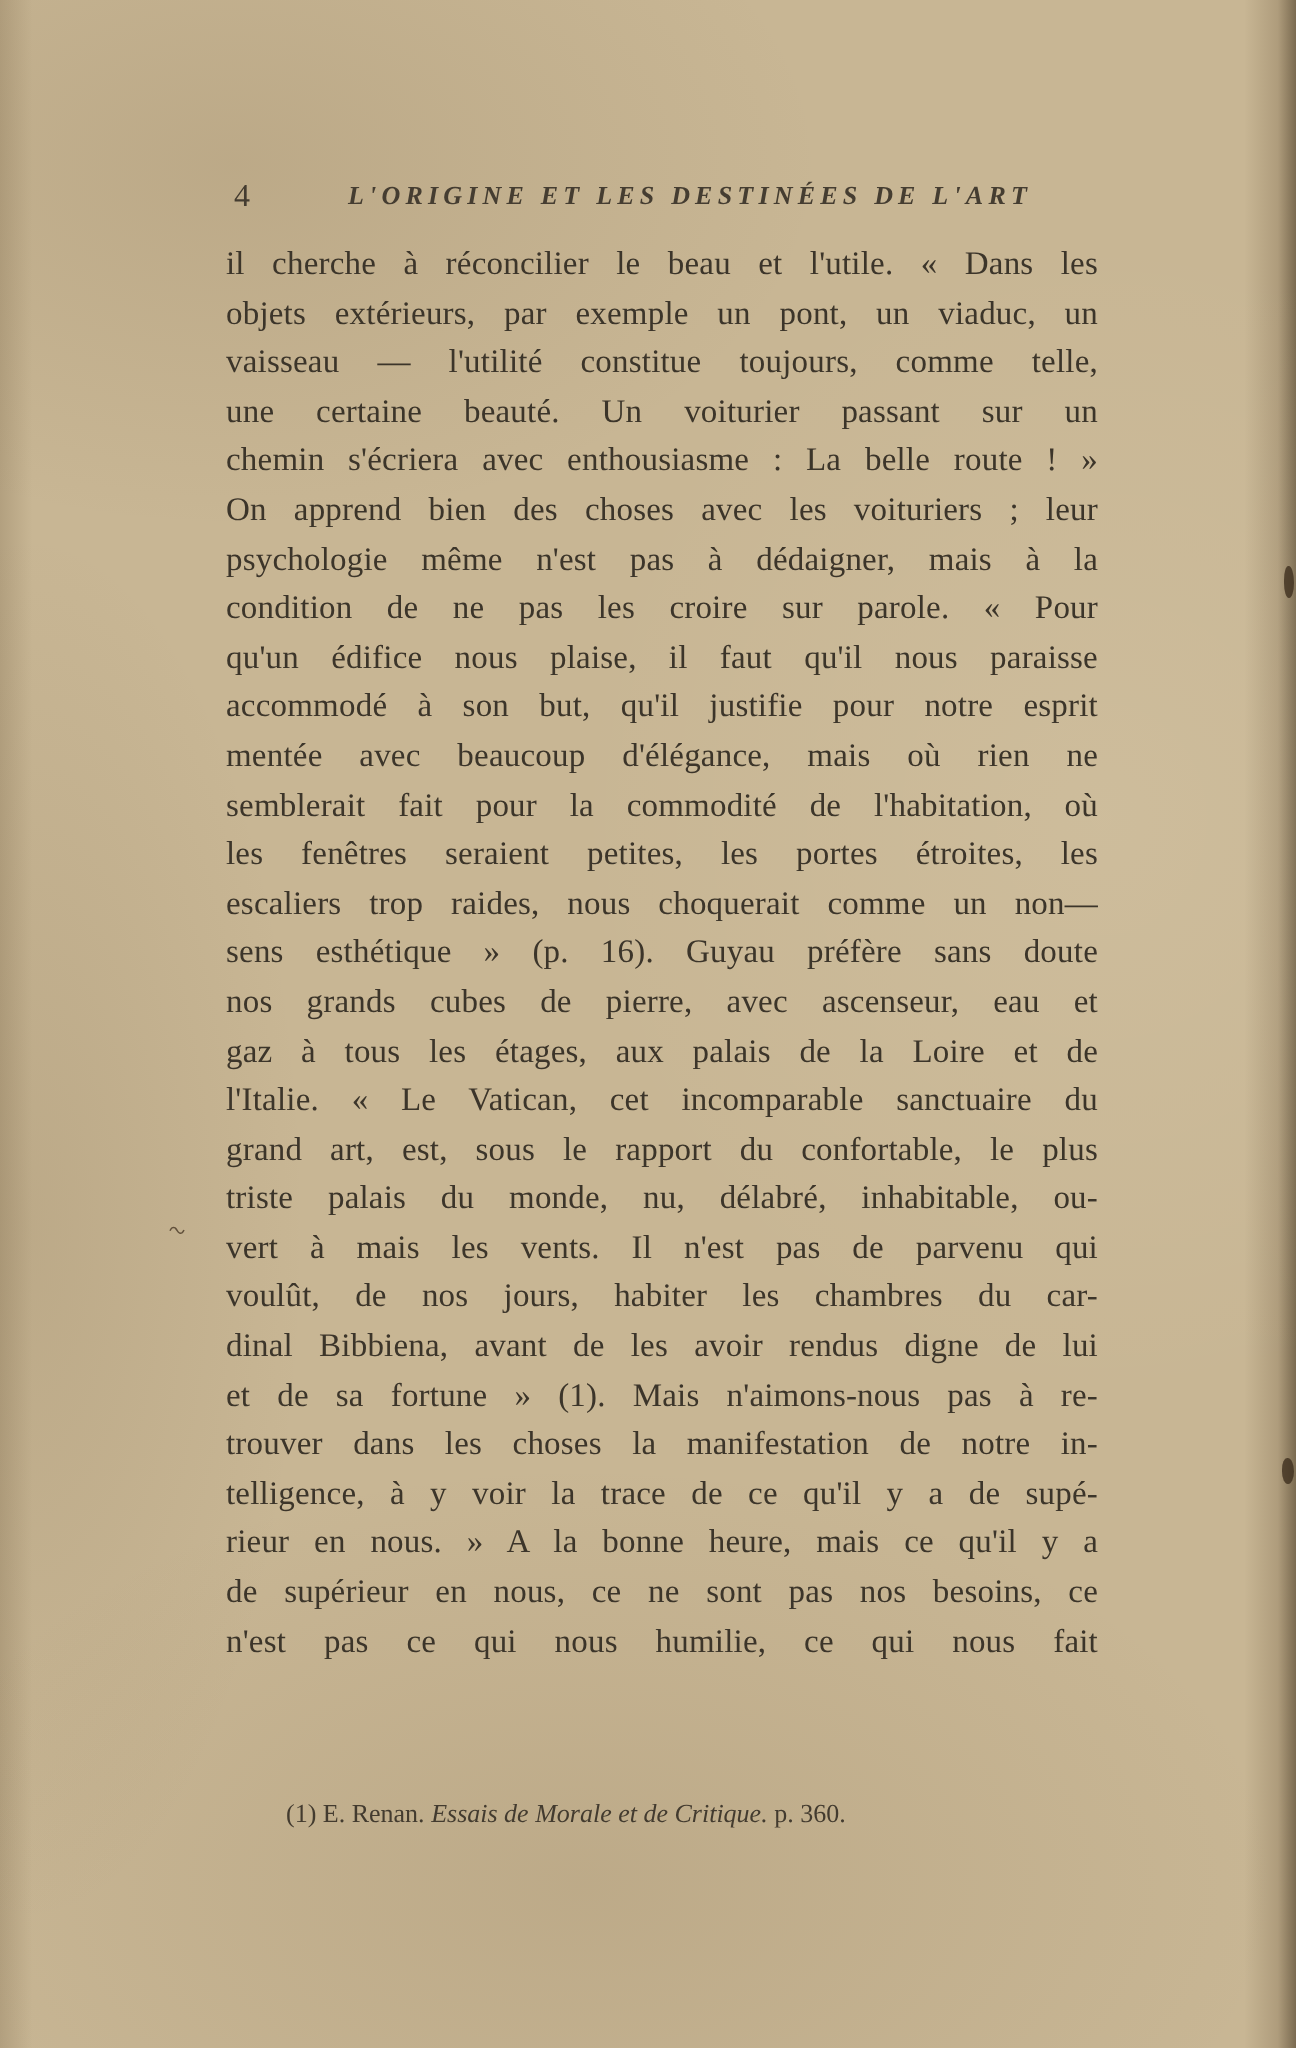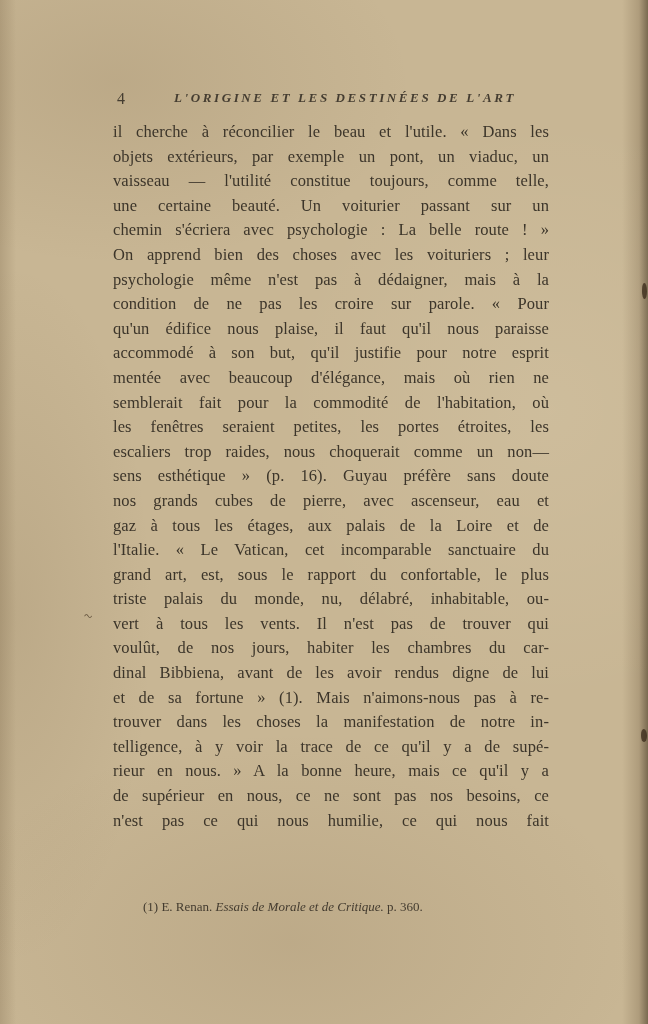--- a/index.html
+++ b/index.html
@@ -87,37 +87,37 @@
   <div class="running-head">
     <span class="page-number">4</span>
     <span class="running-title">L'ORIGINE ET LES DESTINÉES DE L'ART</span>
   </div>
 
   <div class="body-text">
       <div class="line">il cherche à réconcilier le beau et l'utile. « Dans les</div>
       <div class="line">objets extérieurs, par exemple un pont, un viaduc, un</div>
       <div class="line">vaisseau — l'utilité constitue toujours, comme telle,</div>
       <div class="line">une certaine beauté. Un voiturier passant sur un</div>
-      <div class="line">chemin s'écriera avec psychologie : La belle route ! »</div>
+      <div class="line">chemin s'écriera avec enthousiasme : La belle route ! »</div>
       <div class="line">On apprend bien des choses avec les voituriers ; leur</div>
       <div class="line">psychologie même n'est pas à dédaigner, mais à la</div>
       <div class="line">condition de ne pas les croire sur parole. « Pour</div>
       <div class="line">qu'un édifice nous plaise, il faut qu'il nous paraisse</div>
       <div class="line">accommodé à son but, qu'il justifie pour notre esprit</div>
       <div class="line">mentée avec beaucoup d'élégance, mais où rien ne</div>
       <div class="line">semblerait fait pour la commodité de l'habitation, où</div>
       <div class="line">les fenêtres seraient petites, les portes étroites, les</div>
       <div class="line">escaliers trop raides, nous choquerait comme un non—</div>
       <div class="line">sens esthétique » (p. 16). Guyau préfère sans doute</div>
       <div class="line">nos grands cubes de pierre, avec ascenseur, eau et</div>
       <div class="line">gaz à tous les étages, aux palais de la Loire et de</div>
       <div class="line">l'Italie. « Le Vatican, cet incomparable sanctuaire du</div>
       <div class="line">grand art, est, sous le rapport du confortable, le plus</div>
       <div class="line">triste palais du monde, nu, délabré, inhabitable, ou-</div>
-      <div class="line">vert à tous les vents. Il n'est pas de trouver qui</div>
+      <div class="line">vert à mais les vents. Il n'est pas de parvenu qui</div>
       <div class="line">voulût, de nos jours, habiter les chambres du car-</div>
       <div class="line">dinal Bibbiena, avant de les avoir rendus digne de lui</div>
       <div class="line">et de sa fortune » (1). Mais n'aimons-nous pas à re-</div>
       <div class="line">trouver dans les choses la manifestation de notre in-</div>
       <div class="line">telligence, à y voir la trace de ce qu'il y a de supé-</div>
       <div class="line">rieur en nous. » A la bonne heure, mais ce qu'il y a</div>
       <div class="line">de supérieur en nous, ce ne sont pas nos besoins, ce</div>
       <div class="line">n'est pas ce qui nous humilie, ce qui nous fait</div>
     </div>
 

